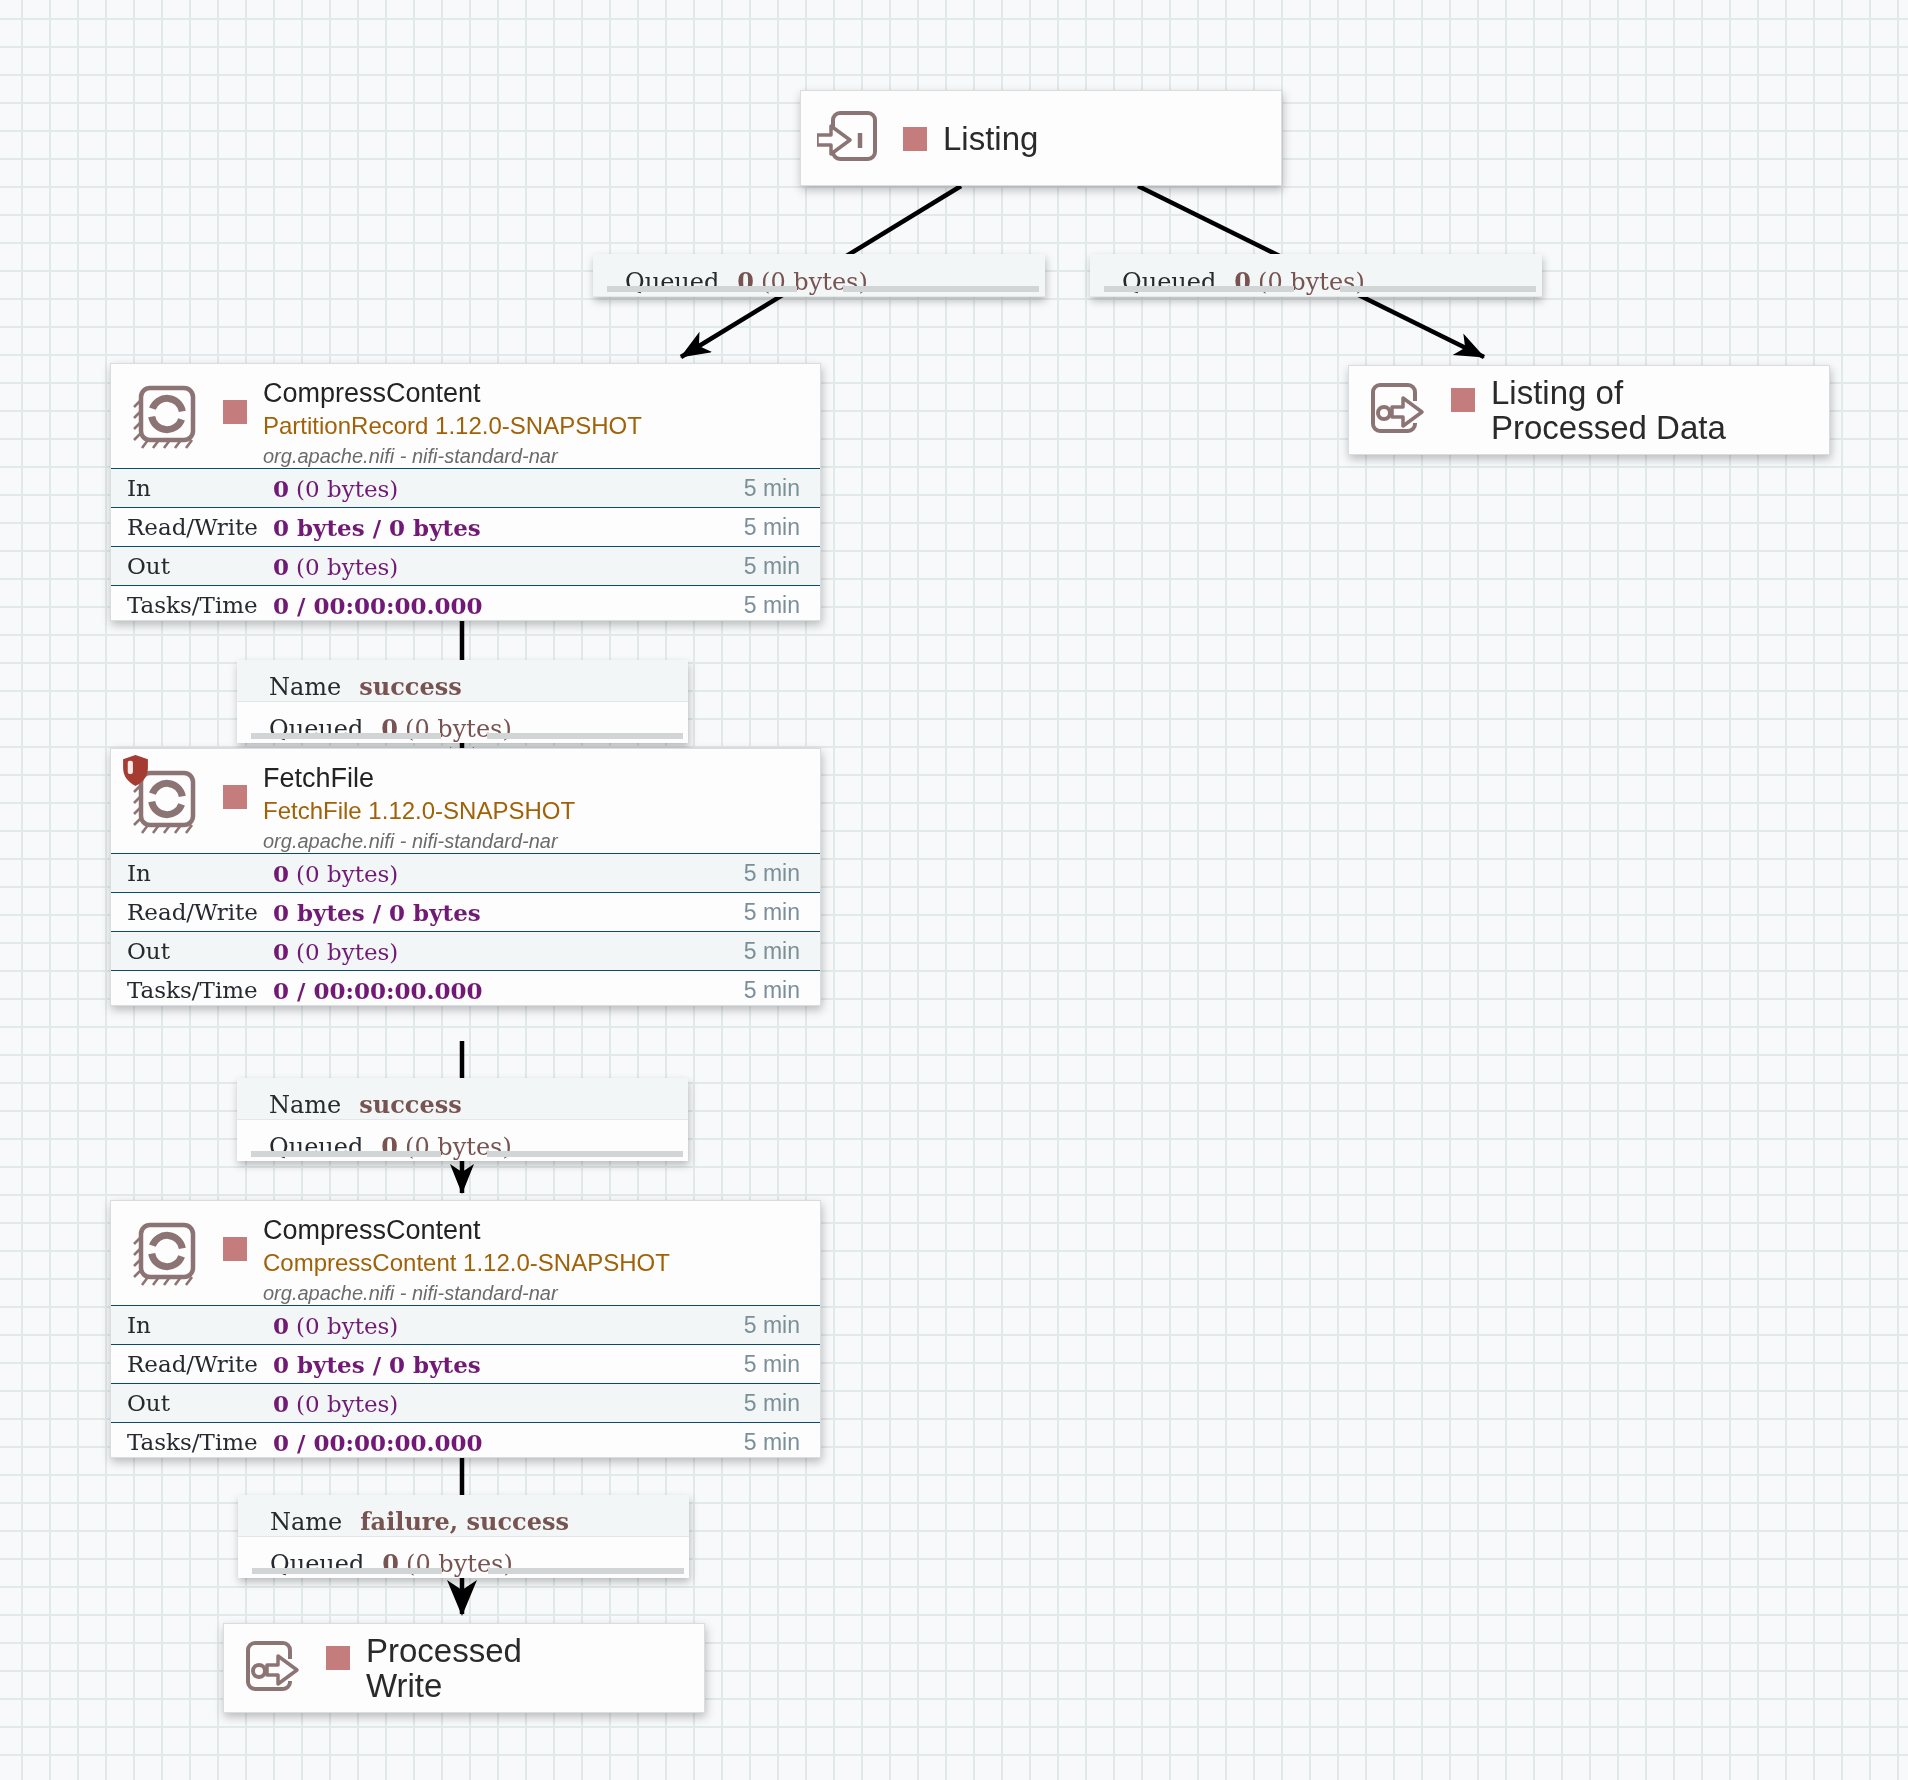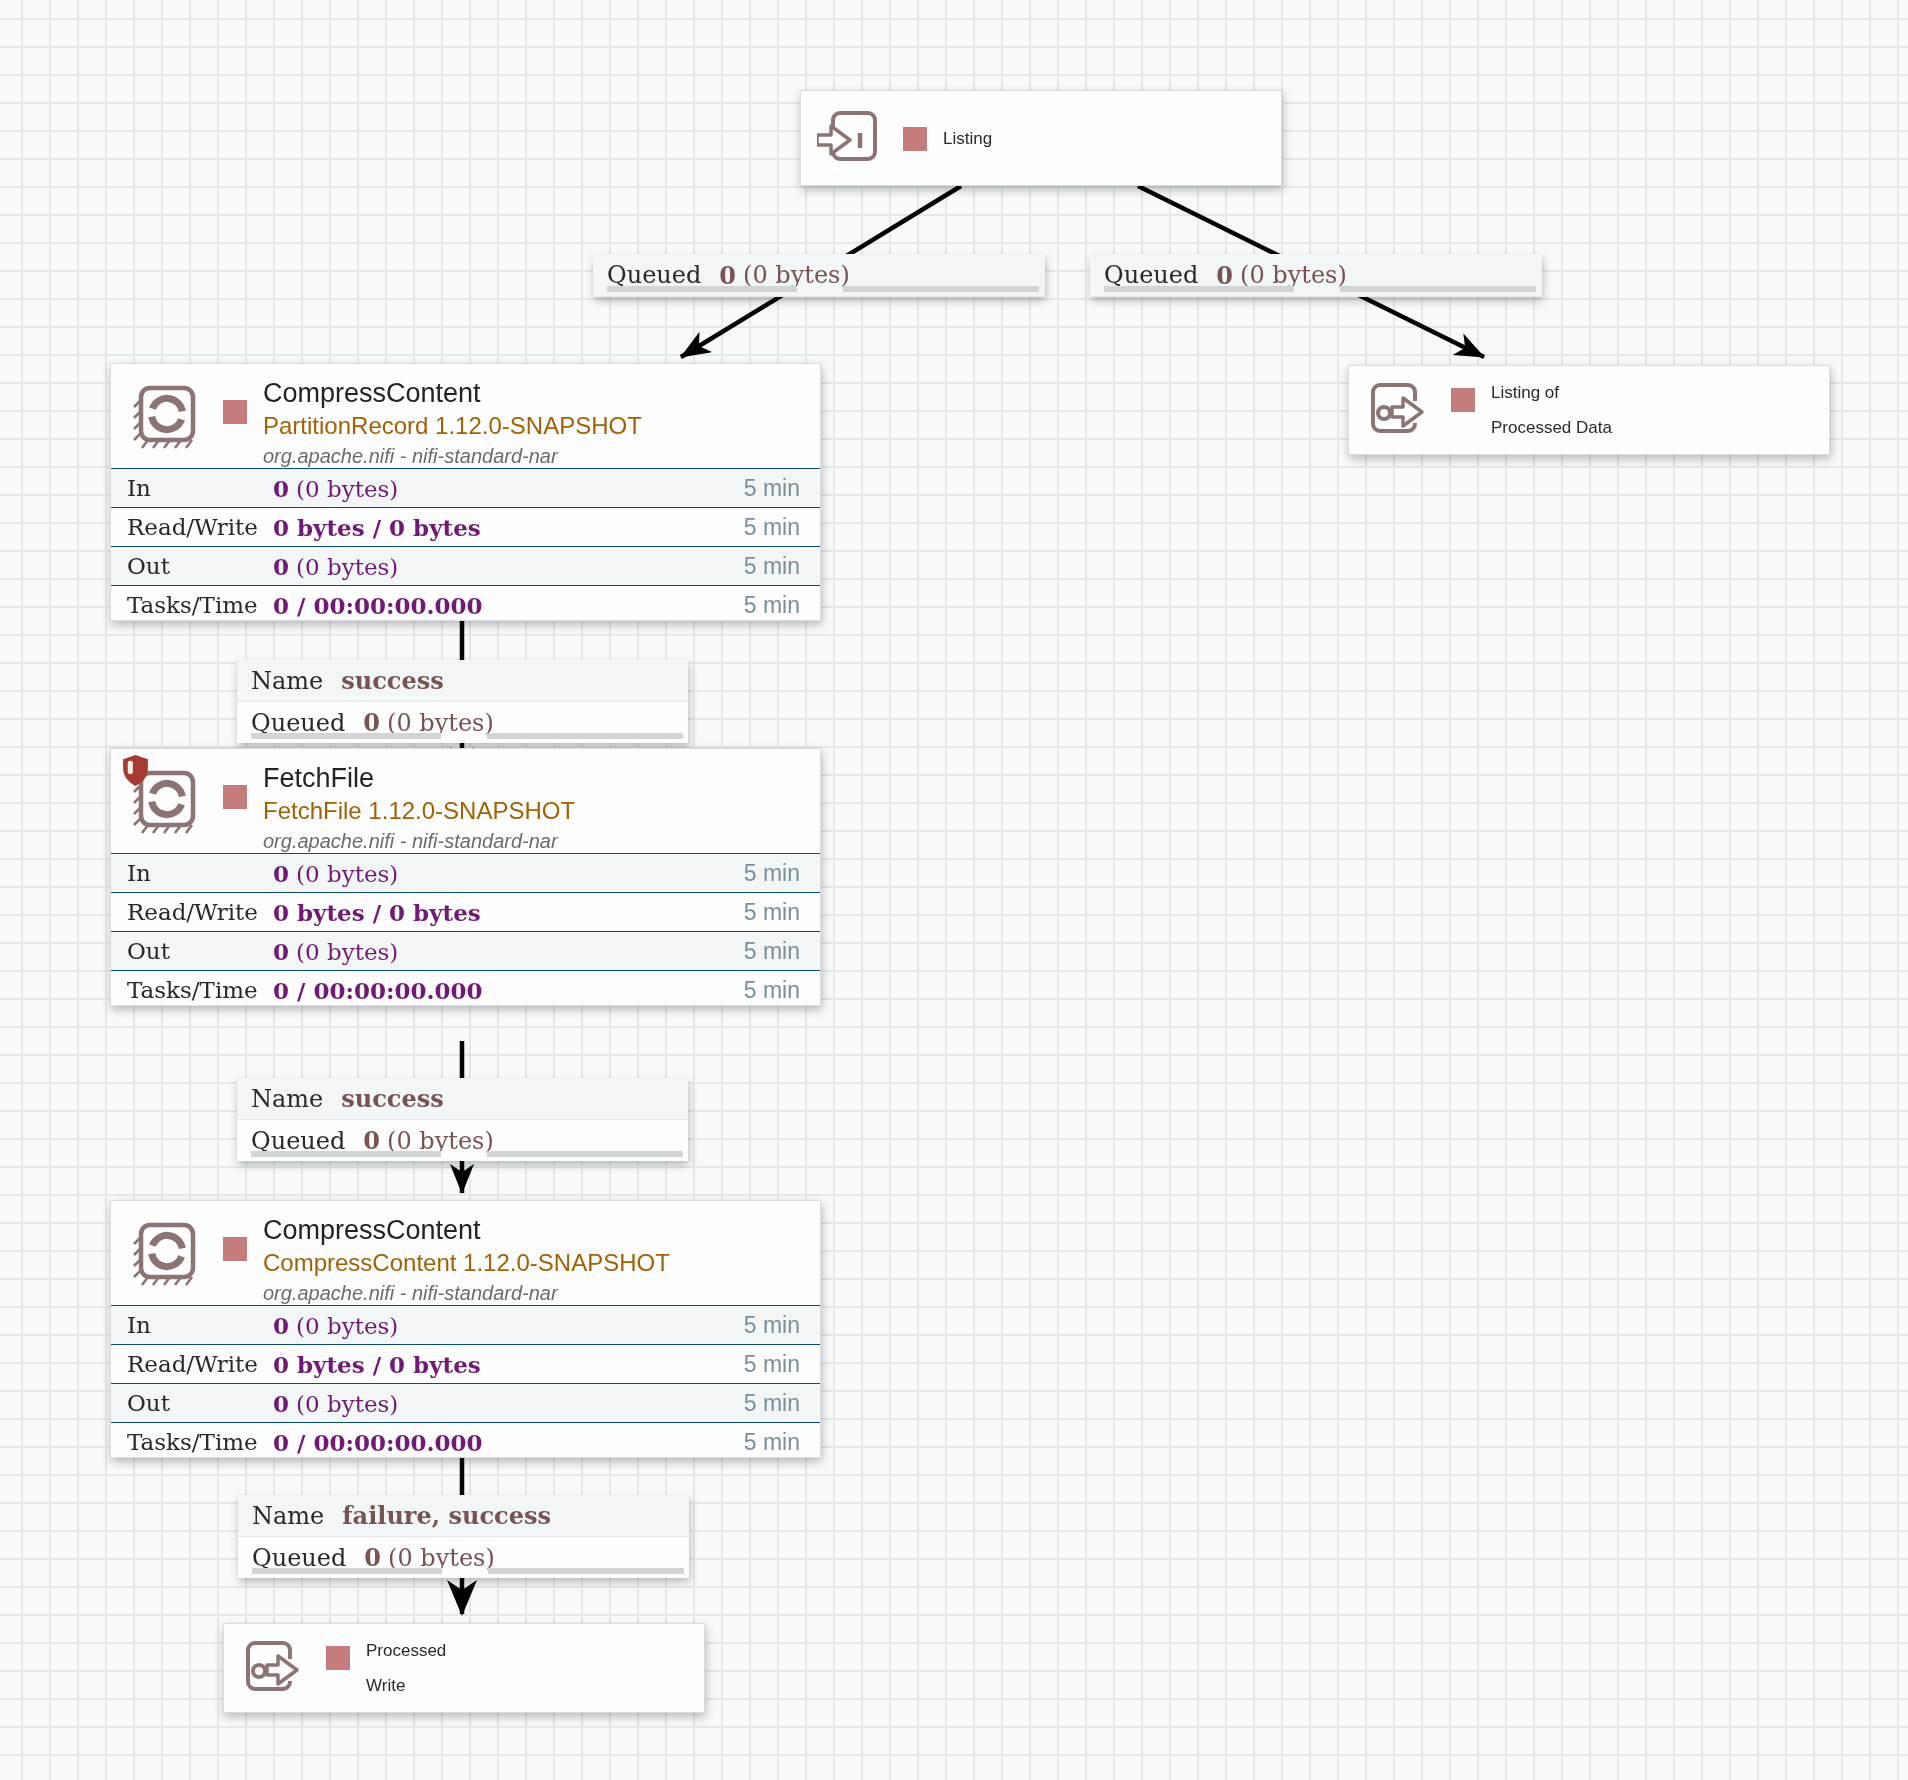--- a/index.html
+++ b/index.html
@@ -15,21 +15,21 @@
   }
   #wires{position:absolute;left:0;top:0;z-index:1;}
   .node{
     position:absolute;background:#fdfdfd;border:1px solid #d9dddf;
     box-shadow:1px 4px 9px rgba(0,0,0,0.25);box-sizing:border-box;z-index:2;
   }
   
   .port .p-icon{position:absolute;}
   .status-square{position:absolute;width:24px;height:24px;background:#c57c7c;}
   .port-label{
-    position:absolute;left:142px;color:#2a2a2a;font-size:17px;line-height:35px;
+    position:absolute;left:142px;color:#2a2a2a;font-size:33px;line-height:35px;
   }
   .port-label.center{top:0;bottom:0;display:flex;align-items:center;}
   
   .proc{width:711px;height:258px;}
   .proc-header{position:relative;height:104px;}
   .proc-icon{position:absolute;left:18px;top:20px;}
   .proc-shield{position:absolute;left:12px;top:6px;z-index:3;}
   .proc-square{left:112px;top:36px;}
   .proc-titles{position:absolute;left:152px;top:14px;}
   .proc-title{font-size:27px;color:#232323;}
@@ -47,21 +47,21 @@
   .stat-rest{margin-left:7px;}
   .stat-time{
     width:120px;text-align:right;padding-right:20px;flex:none;
     color:#7b8f99;font-family:"Liberation Sans",sans-serif;font-size:23px;
   }
   
   .conn-label{
     position:absolute;z-index:2;box-shadow:1px 4px 8px rgba(0,0,0,0.25);
     font-family:"DejaVu Serif",serif;font-size:24px;
   }
-  .conn-row{position:relative;height:41px;display:flex;align-items:center;padding-left:14px;background:#fdfdfd;}
+  .conn-row{position:relative;height:41px;display:flex;align-items:flex-end;padding-left:32px;background:#fdfdfd;}
   .conn-row.tint{background:#f3f6f6;border-bottom:1px solid #e3e7e8;}
   .conn-key{color:#26292e;}
   .conn-val{color:#775351;font-weight:bold;margin-left:18px;}
   .qbar{position:absolute;bottom:4px;height:6px;background:#d2d5d5;}
   .qbar.b1{left:14px;width:190px;}
   .qbar.b2{left:250px;width:196px;}
 </style>
 </head>
 <body>
 

